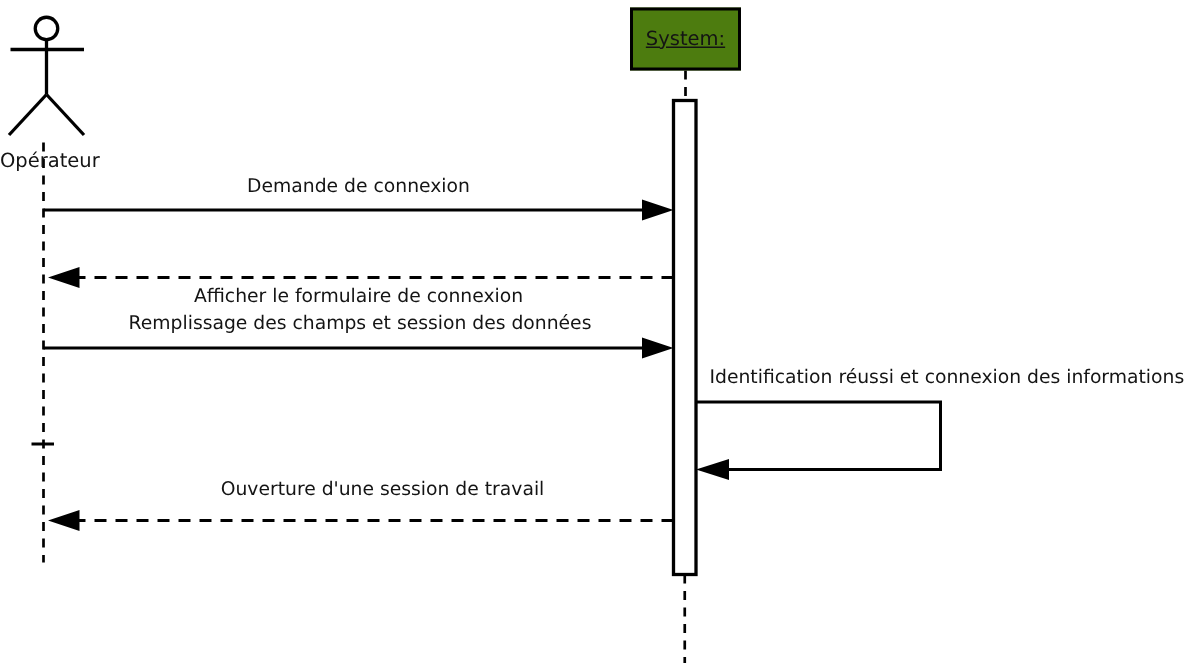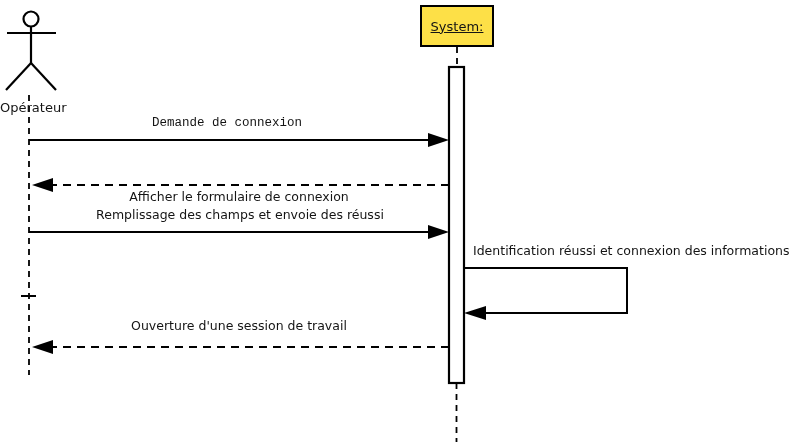--- a/index.html
+++ b/index.html
@@ -22,30 +22,30 @@
   .lbl {
     position: absolute; color: #141414;
     font-size: 12.5px; line-height: 15px; white-space: nowrap;
   }
   .center { text-align: center; }
 
   #actor-label { left: 0; top: 100px; width: 62px; text-align: center; font-size: 13px; }
 
   #system-box {
     position: absolute; left: 420px; top: 5px; width: 74px; height: 42px;
-    border: 2.5px solid #000000; background: #fde047; box-sizing: border-box;
+    border: 2.5px solid #000000; background: #4d7c0f; box-sizing: border-box;
     display: flex; align-items: center; justify-content: center;
   }
   #system-box span { font-size: 13px; color: #141414; text-decoration: underline; }
 
-  #msg1 { left: 88px; top: 116px; width: 278px; font-family: Liberation Mono, monospace; }
+  #msg1 { left: 100px; top: 116px; width: 278px; }
   #msg2 { left: 100px; top: 161px; width: 278px; margin-top: 28px; }
   #msg3 { left: 40px;  top: 207px; width: 400px; }
   #msg4 { left: 473px; top: 243px; }
-  #msg5 { left: 100px; top: 318px; width: 278px; }
+  #msg5 { left: 116px; top: 318px; width: 278px; }
 </style>
 </head>
 <body>
 
 <div id="diagram">
 
   <svg id="canvas" width="800" height="445" viewBox="0 0 800 445">
 
     <line x1="29" y1="95" x2="29" y2="375" class="dash-life"></line>
     <line x1="21" y1="296" x2="36" y2="296" stroke="#000000" stroke-width="2"></line>
@@ -89,17 +89,17 @@
   </svg>
 
   <div id="actor-label" class="lbl">Opérateur</div>
 
   <div id="system-box">
     <span>System:</span>
   </div>
 
   <div id="msg1" class="lbl center">Demande de connexion</div>
   <div id="msg2" class="lbl center">Afficher le formulaire de connexion</div>
-  <div id="msg3" class="lbl center">Remplissage des champs et envoie des réussi</div>
+  <div id="msg3" class="lbl center">Remplissage des champs et session des données</div>
   <div id="msg4" class="lbl">Identification réussi et connexion des informations</div>
   <div id="msg5" class="lbl center">Ouverture d'une session de travail</div>
 
 </div>
 
 </body></html>

